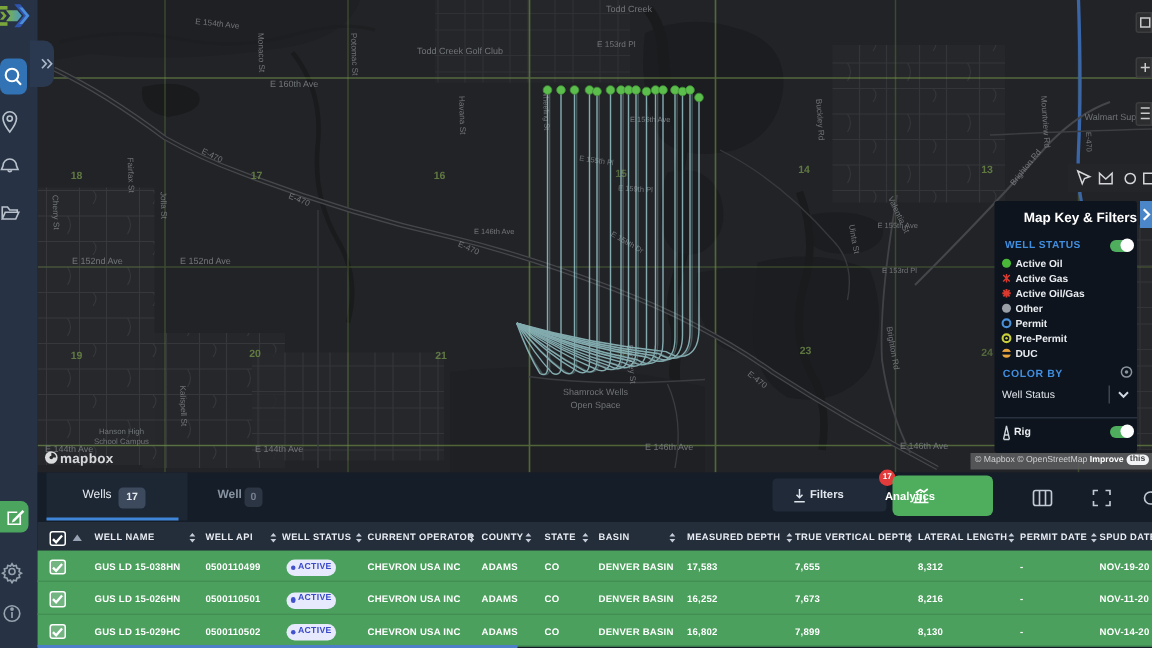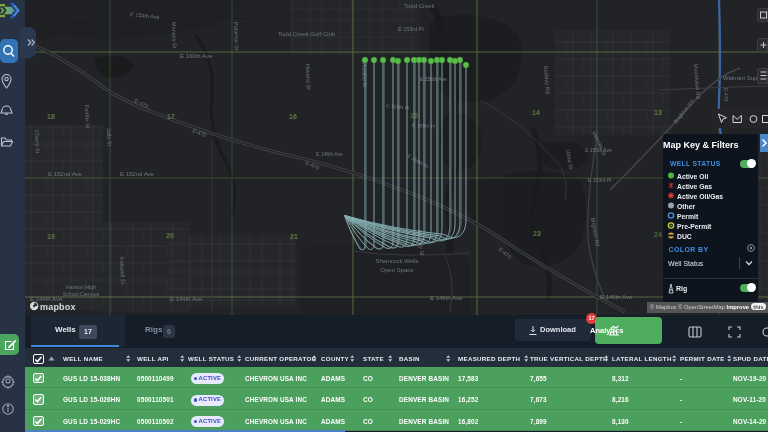--- a/index.html
+++ b/index.html
@@ -261,21 +261,21 @@
     <circle cx="41.5" cy="10" r="3.4"></circle>
     <rect x="50.5" y="6.5" width="7" height="7"></rect>
   </g>
 </svg>
 
 <div class="abs" style="left:663px;top:134px;width:95px;height:168px;background:#0e141d;border-radius:2px"></div>
 <div class="abs" style="left:760px;top:134px;width:8px;height:18px;background:#4a86c8"></div>
 <svg class="abs" style="left:760px;top:134px" width="8" height="18" viewBox="0 0 8 18">
       <path d="M2.5,5.5 L6,9 L2.5,12.5" stroke="#fff" stroke-width="1.5" fill="none"></path>
     </svg>
-<div class="abs" style="left:663px;top:140px;width:95px;text-align:left;color:#fff;font-size:9px;font-weight:bold">Map Key &amp; Filters</div>
+<div class="abs" style="left:663px;top:140px;width:95px;text-align:right;color:#fff;font-size:9px;font-weight:bold">Map Key &amp; Filters</div>
 <div class="abs" style="left:670px;top:159.5px;color:#3f8ee0;font-size:6.8px;font-weight:bold;letter-spacing:0.3px">WELL STATUS</div>
 <div class="abs" style="left:740px;top:159.5px;width:15px;height:8.5px;background:#4fae5e;border-radius:4.5px"></div>
 <div class="abs" style="left:747px;top:159px;width:9px;height:9px;background:#fff;border-radius:50%"></div>
 <svg class="abs" style="left:665px;top:170px" width="14" height="72" viewBox="0 0 14 72">
   <circle cx="6" cy="5.5" r="3" fill="#49b838"></circle>
   <g stroke="#d93a30" stroke-width="0.95">
     <path d="M3.8,13.3 l4.4,4.4 M8.2,13.3 l-4.4,4.4 M6,12.6 v5.8"></path>
   </g>
   <g stroke="#d93a30" stroke-width="1.25">
     <path d="M3.9,23.4 l4.2,4.2 M8.1,23.4 l-4.2,4.2 M6,22.6 v5.8 M3.2,25.5 h5.6"></path>
@@ -317,32 +317,32 @@
     <circle cx="8.2" cy="6" r="1.2" fill="#2a2b2d"></circle>
     <text x="14" y="9.5" font-size="9" font-weight="bold" fill="#e4e6e8" opacity="0.92" letter-spacing="0.2">mapbox</text>
   </svg>
 </div>
 <div class="abs" style="left:647px;top:301.5px;width:121px;height:11px;background:rgba(93,94,96,0.85);color:#cfd0d2;font-size:5.8px;line-height:11px;white-space:nowrap;padding-left:3px">© Mapbox © OpenStreetMap <b style="color:#fff">Improve</b> <span style="background:#f2f3f4;color:#4a4b4d;border-radius:4px;padding:0.5px 2.5px;font-weight:bold">this</span></div>
 
 <div class="abs" style="left:25px;top:315px;width:743px;height:117px;background:#151d28"></div>
 
 <div class="abs" style="left:31px;top:315px;width:94px;height:32px;background:#1d2734"></div>
 <div class="abs" style="left:31px;top:344.5px;width:88px;height:2.5px;background:#3f86d8"></div>
-<div class="abs" style="left:55px;top:325px;color:#e6ebf0;font-size:8px;font-weight:700">Wells</div>
+<div class="abs" style="left:55px;top:325px;color:#e6ebf0;font-size:8px;font-weight:400">Wells</div>
 <div class="abs" style="left:79px;top:324.5px;width:18px;height:14px;background:#3d4a5d;border-radius:3px;color:#e6ebf0;font-size:7px;font-weight:bold;text-align:center;line-height:14px">17</div>
-<div class="abs" style="left:145px;top:325px;color:#8792a1;font-size:8px;font-weight:600">Rigs</div>
+<div class="abs" style="left:145px;top:325px;color:#8792a1;font-size:8px;font-weight:600">Well</div>
 <div class="abs" style="left:163px;top:325px;width:12px;height:13px;background:#2c3544;border-radius:3px;color:#76808f;font-size:7px;font-weight:bold;text-align:center;line-height:14px">0</div>
 
 <div class="abs" style="left:515px;top:319px;width:76px;height:22px;background:#202a38;border-radius:3px"></div>
 <svg class="abs" style="left:528px;top:325px" width="10" height="11" viewBox="0 0 10 11">
   <g stroke="#dfe5ec" stroke-width="1" fill="none">
     <path d="M5,1 v5.5 M3,4.8 l2,2 L7,4.8 M1.5,9.5 h7"></path>
   </g>
 </svg>
-<div class="abs" style="left:540px;top:325px;color:#e2e7ee;font-size:7.5px;font-weight:600">Download</div>
+<div class="abs" style="left:540px;top:325px;color:#e2e7ee;font-size:7.5px;font-weight:600">Filters</div>
 
 <div class="abs" style="left:586px;top:313px;width:11px;height:11px;background:#e23b3b;border-radius:50%;color:#fff;font-size:5.5px;font-weight:bold;text-align:center;line-height:11px">17</div>
 
 <div class="abs" style="left:595px;top:317px;width:67px;height:27px;background:#4fae5e;border-radius:4px"></div>
 <svg class="abs" style="left:608px;top:325px" width="12" height="11" viewBox="0 0 12 11">
   <g stroke="#fff" stroke-width="1.1" fill="none">
     <path d="M1,10 h10 M2.5,9.5 v-3 M5.5,9.5 v-5 M8.5,9.5 v-4"></path>
     <path d="M2.5,3.5 L5.5,1.5 L8,3 L10.5,1"></path>
   </g>
 </svg>

